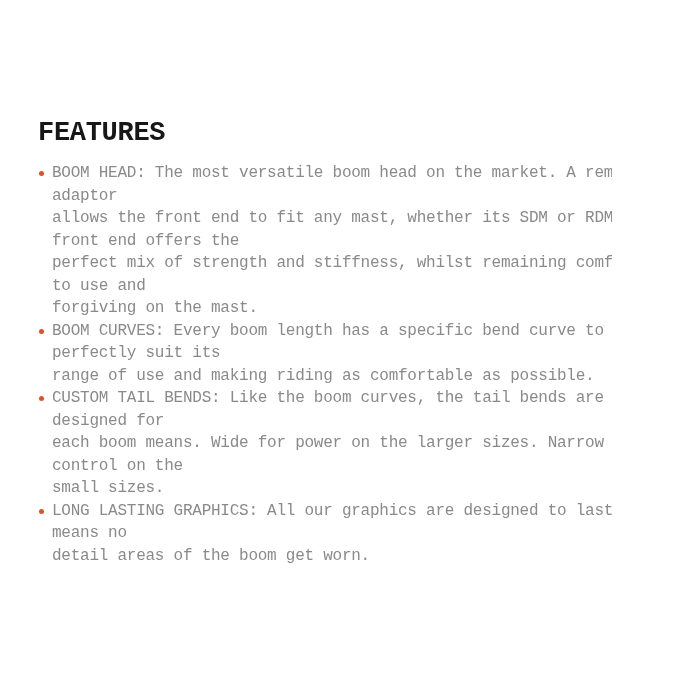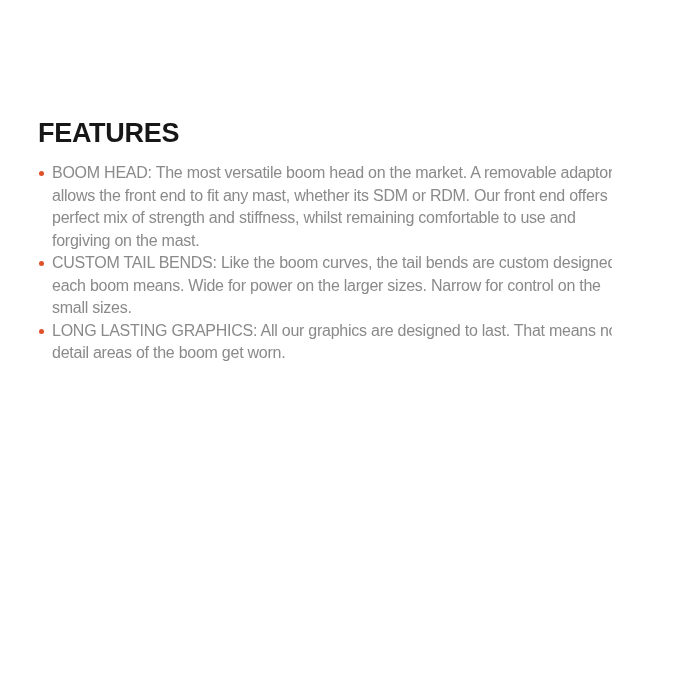--- a/index.html
+++ b/index.html
@@ -3,21 +3,21 @@
 <meta charset="utf-8">
 <style>
   * { margin: 0; padding: 0; box-sizing: border-box; }
   html, body { background: #ffffff; }
   .page {
     position: relative;
     width: 612px;
     height: 700px;
     background: #ffffff;
     overflow: hidden;
-    font-family: Liberation Sans, sans-serif;
+    font-family: Liberation Mono, monospace;
   }
   .features-heading {
     position: absolute;
     left: 38px;
     top: 119px;
     font-size: 27px;
     line-height: 29px;
     font-weight: 800;
     letter-spacing: -0.3px;
     color: #171717;
@@ -61,20 +61,25 @@
   <ul class="features-list">
 
     <li class="feature-item">
       <span class="bullet-dot"></span>
       <span class="feature-text">BOOM HEAD: The most versatile boom head on the market. A removable adaptor
 allows the front end to fit any mast, whether its SDM or RDM. Our front end offers the
 perfect mix of strength and stiffness, whilst remaining comfortable to use and
 forgiving on the mast.</span>
     </li>
 
+    <li class="feature-item">
+      <span class="bullet-dot"></span>
+      <span class="feature-text">BOOM CURVES: Every boom length has a specific bend curve to perfectly suit its
+range of use and making riding as comfortable as possible.</span>
+    </li>
 
     <li class="feature-item">
       <span class="bullet-dot"></span>
       <span class="feature-text">CUSTOM TAIL BENDS: Like the boom curves, the tail bends are custom designed for
 each boom means. Wide for power on the larger sizes. Narrow for control on the
 small sizes.</span>
     </li>
 
 
 

